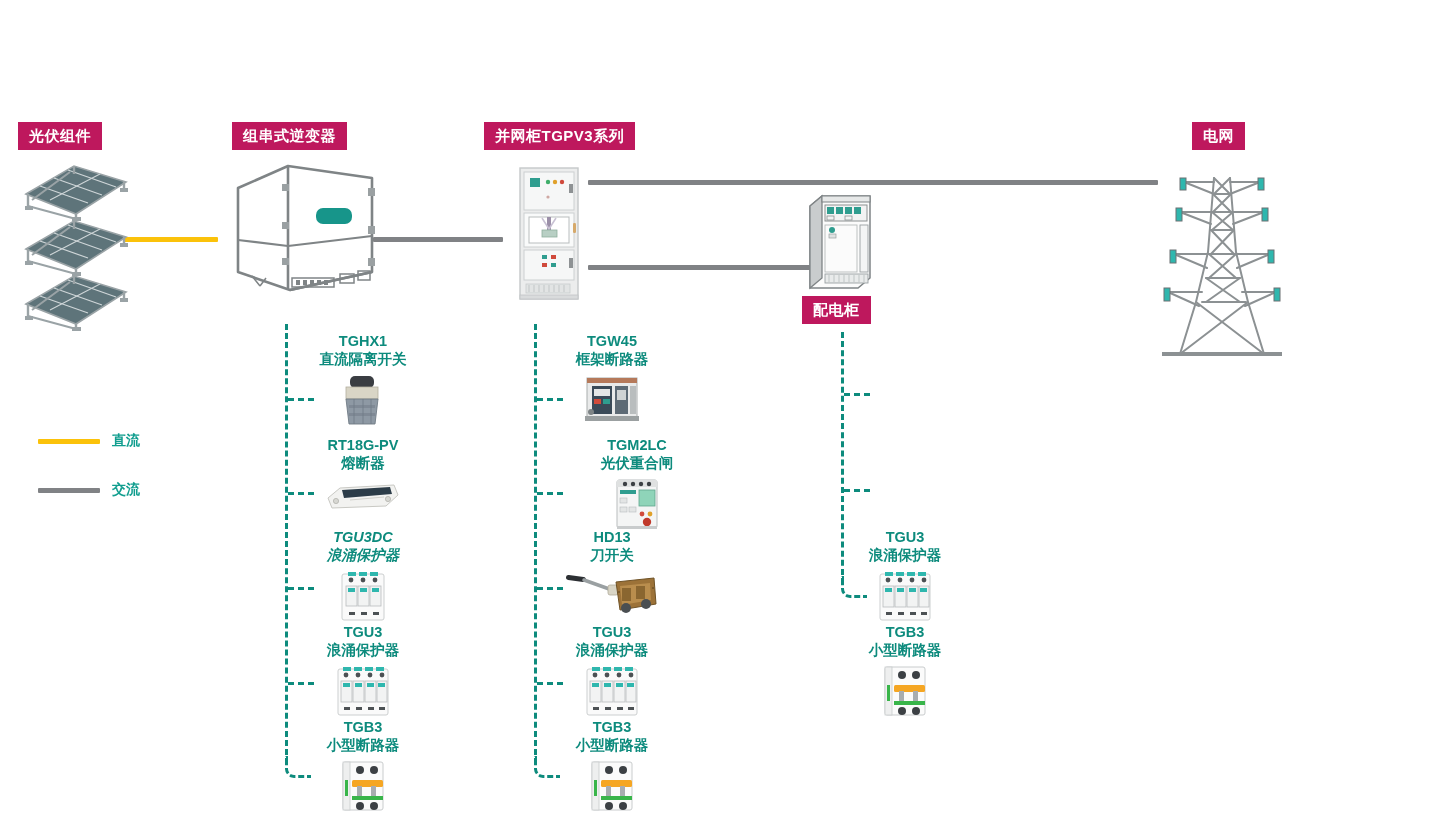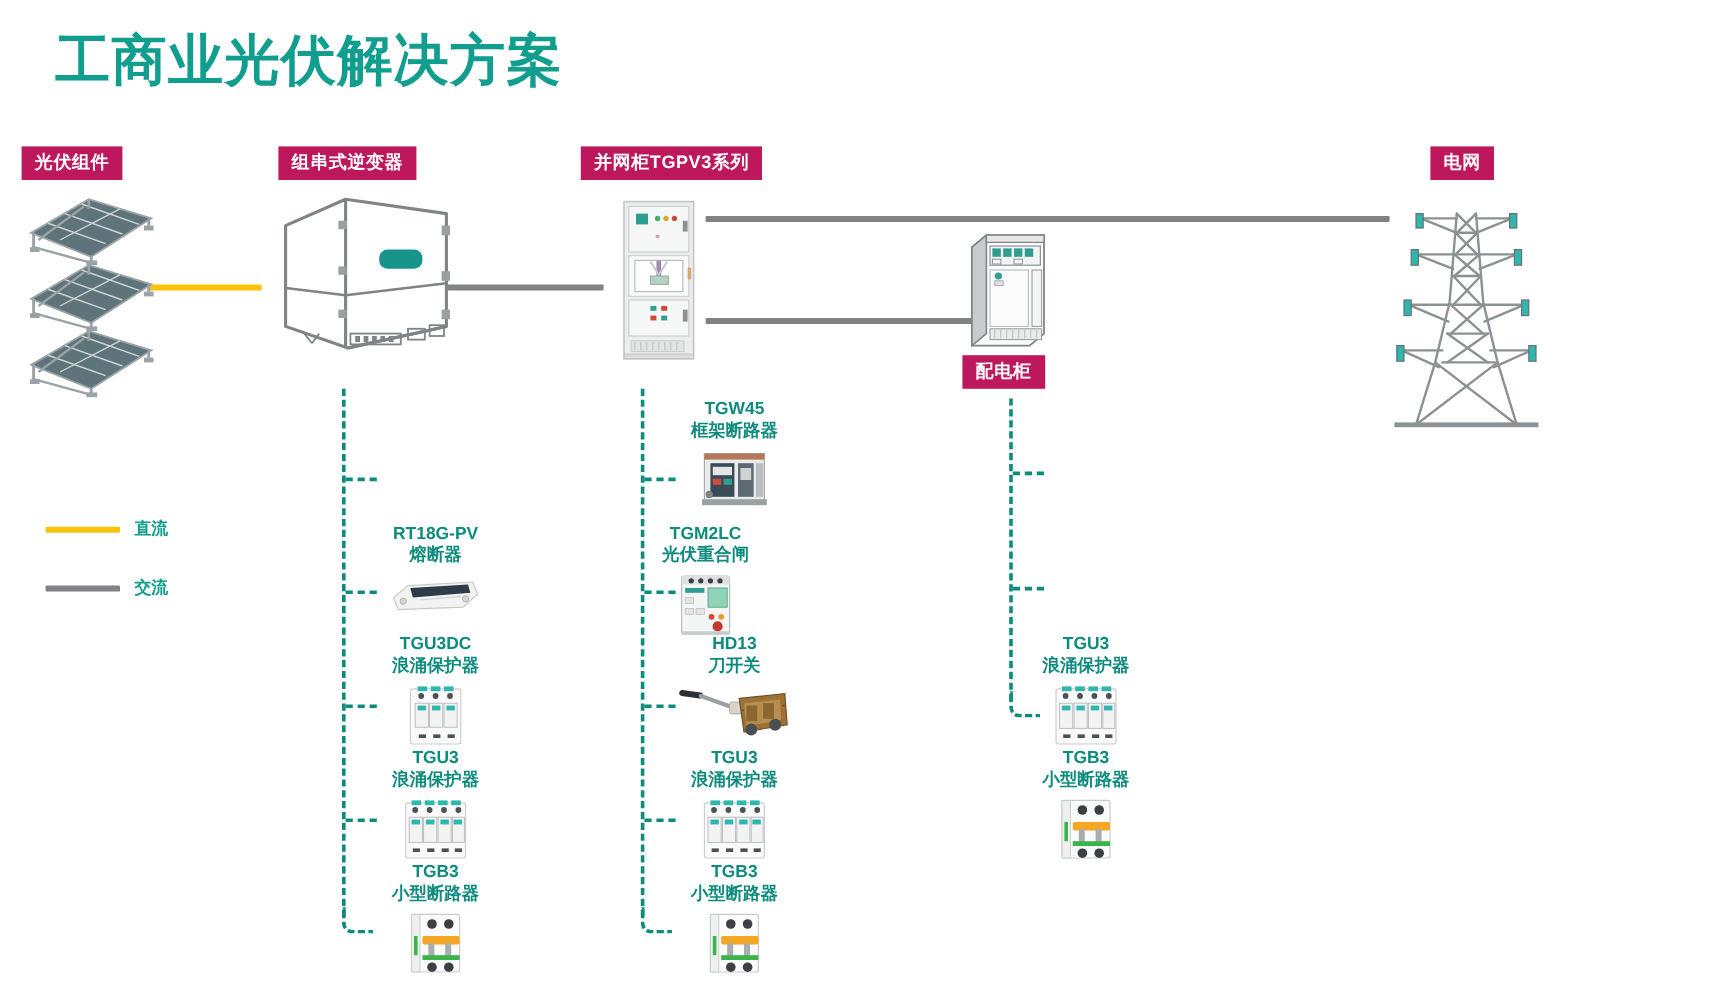--- a/index.html
+++ b/index.html
@@ -97,21 +97,20 @@
 
   
   .art { position: absolute; }
   .art svg { display: block; }
 </style>
 </head>
 <body>
 
 <div class="stage">
 
-  <div class="page-title">工商业光伏解决方案</div>
 
   <div class="badge" style="left:18px; top:122px;">光伏组件</div>
   <div class="badge" style="left:232px; top:122px;">组串式逆变器</div>
   <div class="badge" style="left:484px; top:122px;">并网柜TGPV3系列</div>
   <div class="badge" style="left:802px; top:296px;">配电柜</div>
   <div class="badge" style="left:1192px; top:122px;">电网</div>
 
   <div class="line-dc" style="left:123px; top:237px; width:95px;"></div>
 
   <div class="line-ac" style="left:373px; top:237px; width:130px;"></div>
@@ -298,36 +297,50 @@
     </svg>
   </div>
 
   <div class="trunk" style="left:285px; top:324px; height:440px;"></div>
   <div class="trunk-foot" style="left:285px; top:756px; width:26px; height:22px;"></div>
   <div class="branch" style="left:288px; top:398px; width:26px;"></div>
   <div class="branch" style="left:288px; top:492px; width:26px;"></div>
   <div class="branch" style="left:288px; top:587px; width:26px;"></div>
   <div class="branch" style="left:288px; top:682px; width:26px;"></div>
 
+  <div class="product" style="left:268px; top:332px;">
+    <div class="p-model">TGHX1</div>
+    <div class="p-name">直流隔离开关</div>
+    <div class="p-img">
+      <svg width="58" height="56" viewBox="0 0 58 56">
+        <rect x="16" y="4" width="24" height="12" rx="5" fill="#3a3d42"></rect>
+        <rect x="12" y="15" width="32" height="12" fill="#d9d5c6" stroke="#b3ae9e" stroke-width="0.8"></rect>
+        <polygon points="12,27 44,27 41,52 15,52" fill="#8e99a4" stroke="#6f7a85" stroke-width="0.9"></polygon>
+        <path d="M20,27 L20,52 M29,27 L29,52 M37,27 L37,52" stroke="#6f7a85" stroke-width="0.8"></path>
+        <rect x="15" y="33" width="26" height="3" fill="#6f7a85" opacity="0.5"></rect>
+        <rect x="15" y="41" width="26" height="3" fill="#6f7a85" opacity="0.5"></rect>
+      </svg>
+    </div>
+  </div>
 
   <div class="product" style="left:268px; top:436px;">
     <div class="p-model">RT18G-PV</div>
     <div class="p-name">熔断器</div>
     <div class="p-img">
       <svg width="78" height="40" viewBox="0 0 78 40">
         <polygon points="4,22 16,12 70,9 74,19 62,30 8,32" fill="#f2f2f0" stroke="#c9c9c4" stroke-width="1"></polygon>
         <polygon points="18,14 66,11 68,18 20,22" fill="#2c3c48"></polygon>
         <circle cx="12" cy="25" r="2.6" fill="#d7d7d2" stroke="#b2b2ad" stroke-width="0.8"></circle>
         <circle cx="64" cy="23" r="2.6" fill="#d7d7d2" stroke="#b2b2ad" stroke-width="0.8"></circle>
         <path d="M26,24 L60,21" stroke="#d2d2cd" stroke-width="1"></path>
       </svg>
     </div>
   </div>
 
-  <div class="product" style="left:268px; top:528px;">
+  <div class="product" style="left:268px; top:528px;font-style:italic;">
     <div class="p-model">TGU3DC</div>
     <div class="p-name">浪涌保护器</div>
     <div class="p-img">
       <svg width="58" height="56" viewBox="0 0 58 56">
         <rect x="8" y="6" width="42" height="46" rx="2" fill="#fafafa" stroke="#cccfd0" stroke-width="1"></rect>
         <g fill="#2fb7ae">
           <rect x="14" y="4" width="8" height="4"></rect>
             <rect x="25" y="4" width="8" height="4"></rect>
             <rect x="36" y="4" width="8" height="4"></rect>
         </g>
@@ -435,21 +448,21 @@
         <rect x="22" y="27" width="7" height="5" fill="#2f9d8f"></rect>
         <rect x="34" y="14" width="13" height="28" fill="#5d6a75"></rect>
         <rect x="36" y="18" width="9" height="10" fill="#cfd3d4"></rect>
         <rect x="49" y="14" width="6" height="28" fill="#b9bdbe"></rect>
         <rect x="4" y="44" width="54" height="5" fill="#9ba0a1"></rect>
         <circle cx="10" cy="40" r="3" fill="#7e8486"></circle>
       </svg>
     </div>
   </div>
 
-  <div class="product" style="left:493px; top:436px;">
+  <div class="product" style="left:542px; top:436px;">
     <div class="p-model">TGM2LC</div>
     <div class="p-name">光伏重合闸</div>
     <div class="p-img">
       <svg width="52" height="56" viewBox="0 0 52 56">
         <rect x="6" y="4" width="40" height="48" rx="2" fill="#f4f5f5" stroke="#b9bdbe" stroke-width="1"></rect>
         <rect x="6" y="4" width="40" height="7" fill="#dfe1e1"></rect>
         <g fill="#3c4044">
             <circle cx="14" cy="8" r="2.2"></circle>
             <circle cx="22" cy="8" r="2.2"></circle>
             <circle cx="30" cy="8" r="2.2"></circle>

